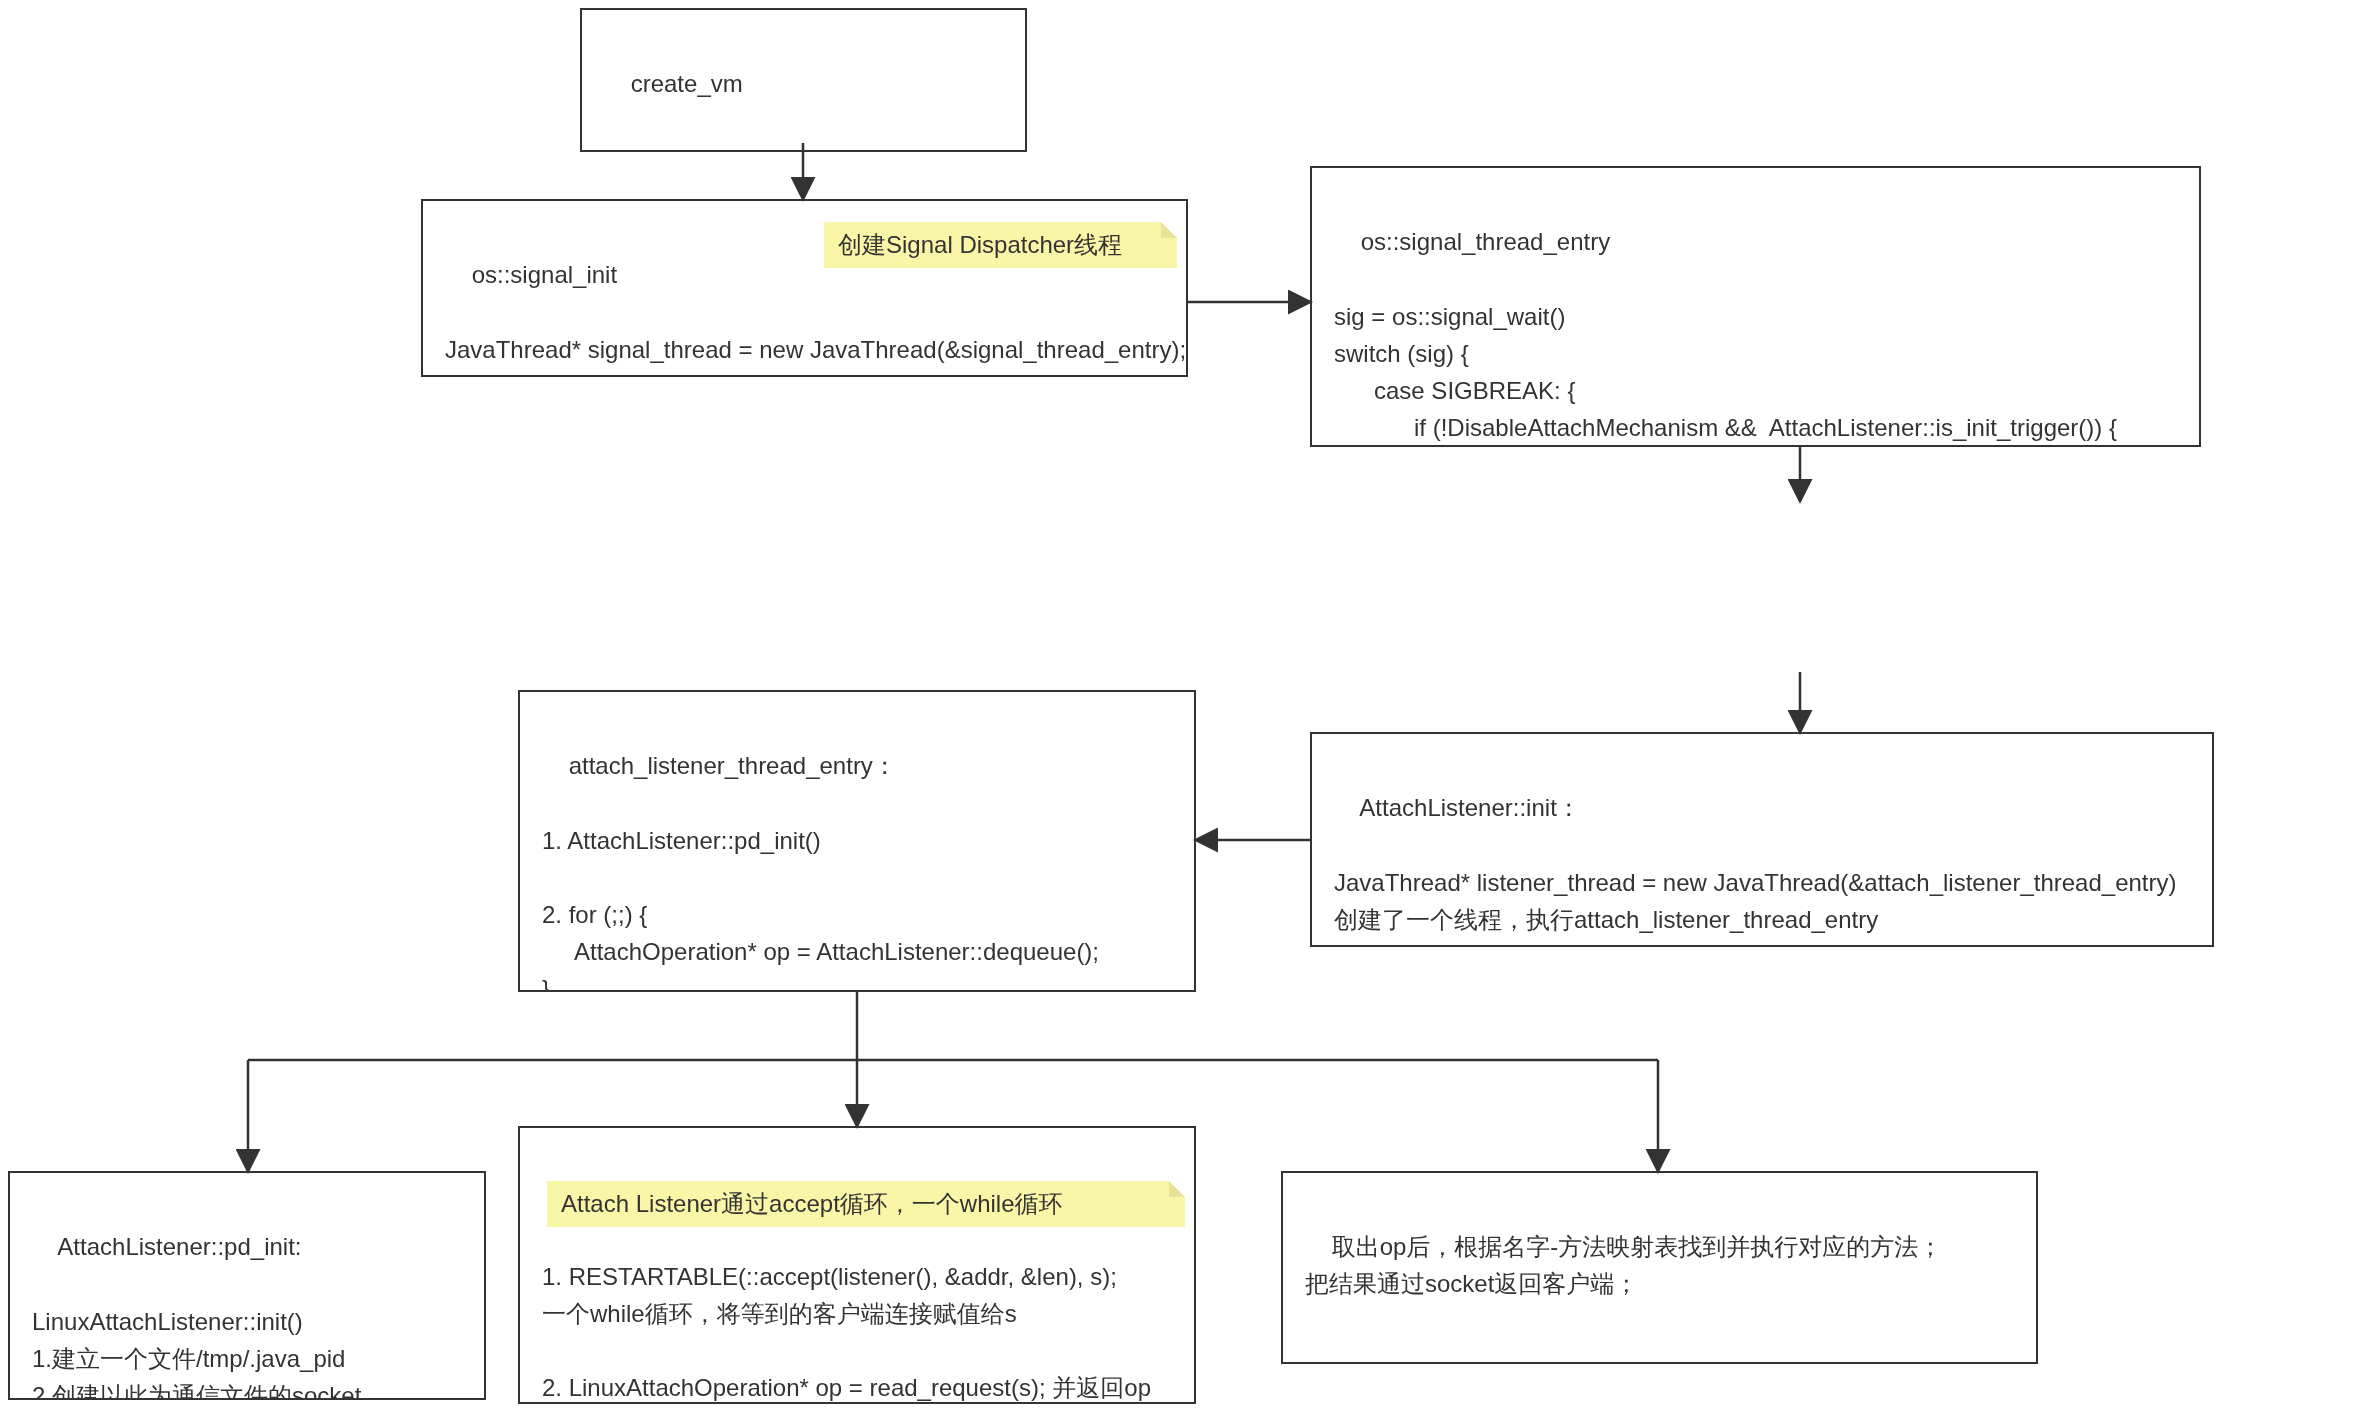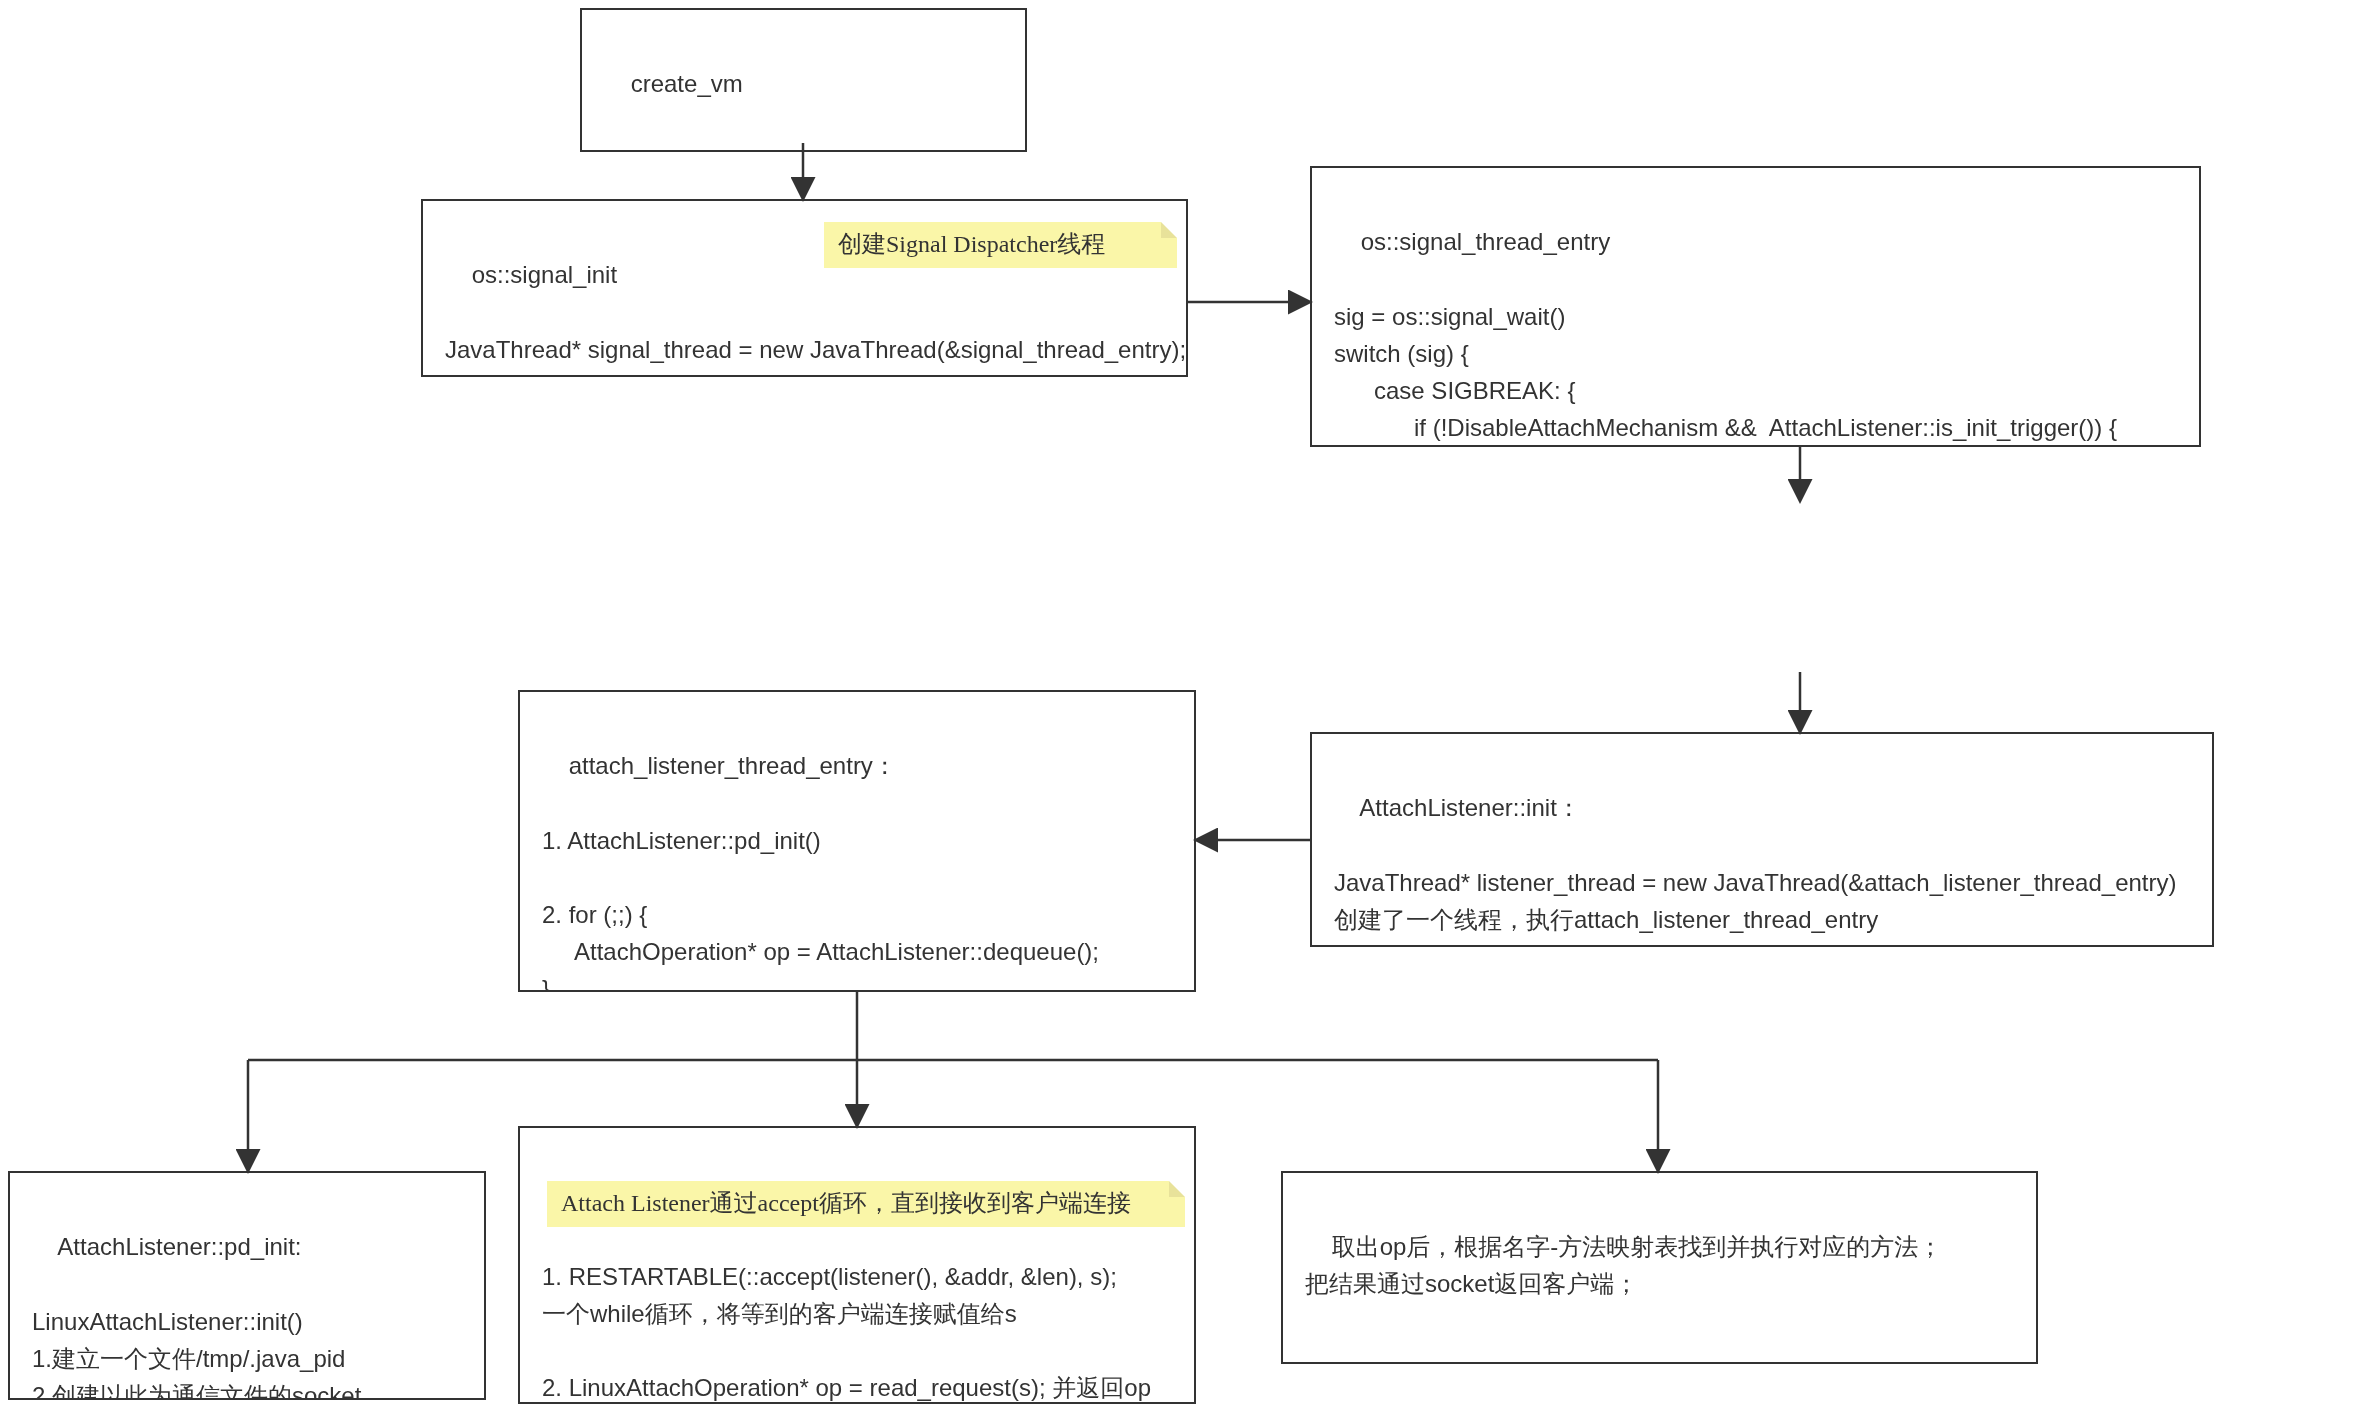--- a/index.html
+++ b/index.html
@@ -26,21 +26,20 @@
     overflow: hidden;
   }
   .note {
     position: absolute;
     background: #faf6a8;
     box-sizing: border-box;
     padding: 6px 14px 6px 14px;
     font-size: 24px;
     line-height: 1.4;
     color: #333333;
-    font-family: Liberation Serif, serif;
   }
   .note::after {
     content: "";
     position: absolute;
     top: 0;
     right: 0;
     width: 0;
     height: 0;
     border-left: 16px solid #e8e29a;
     border-top: 16px solid #ffffff;
@@ -125,21 +124,21 @@
 
   <div class="node" style="left:518px; top:1126px; width:678px; height:278px;">
     <span>LinuxAttachListener::dequeue:
 
 1. RESTARTABLE(::accept(listener(), &amp;addr, &amp;len), s);
 一个while循环，将等到的客户端连接赋值给s
 
 2. LinuxAttachOperation* op = read_request(s); 并返回op</span>
   </div>
   <div class="note" style="left:547px; top:1181px; width:638px;">
-    <span>Attach Listener通过accept循环，直到接收到客户端连接</span>
+    <span>Attach Listener通过accept循环，一个while循环</span>
   </div>
 
   <div class="node" style="left:1281px; top:1171px; width:757px; height:193px;">
     <span>取出op后，根据名字-方法映射表找到并执行对应的方法；
 把结果通过socket返回客户端；</span>
   </div>
 
   <svg class="arrows">
     <defs>
       <marker id="arrowhead" markerWidth="10" markerHeight="10" refX="8" refY="5" orient="auto">

